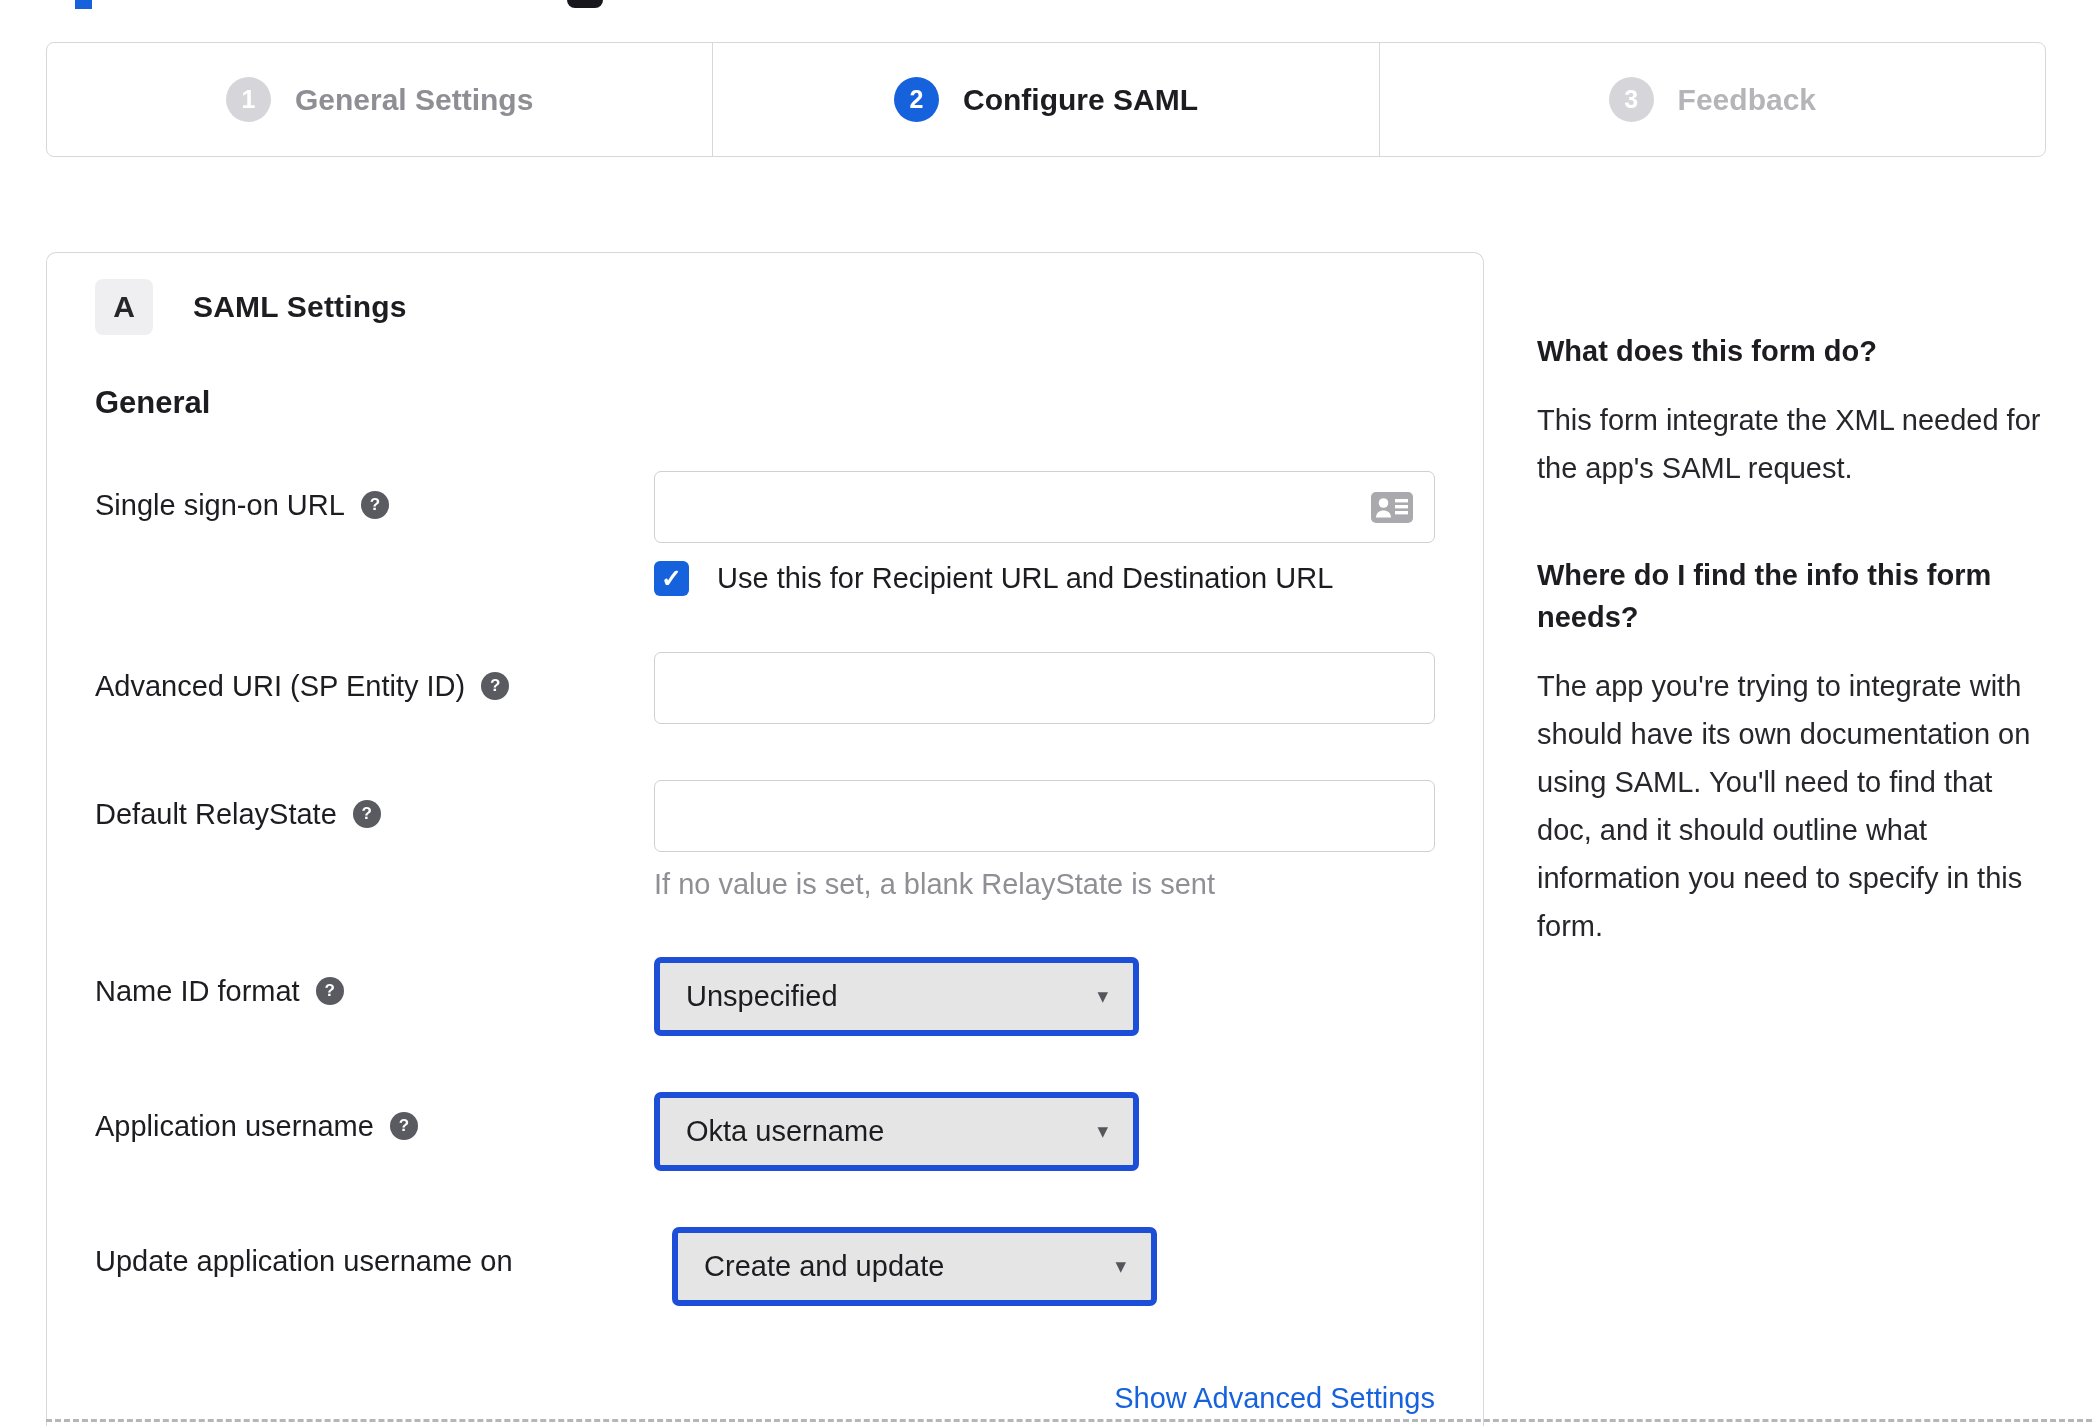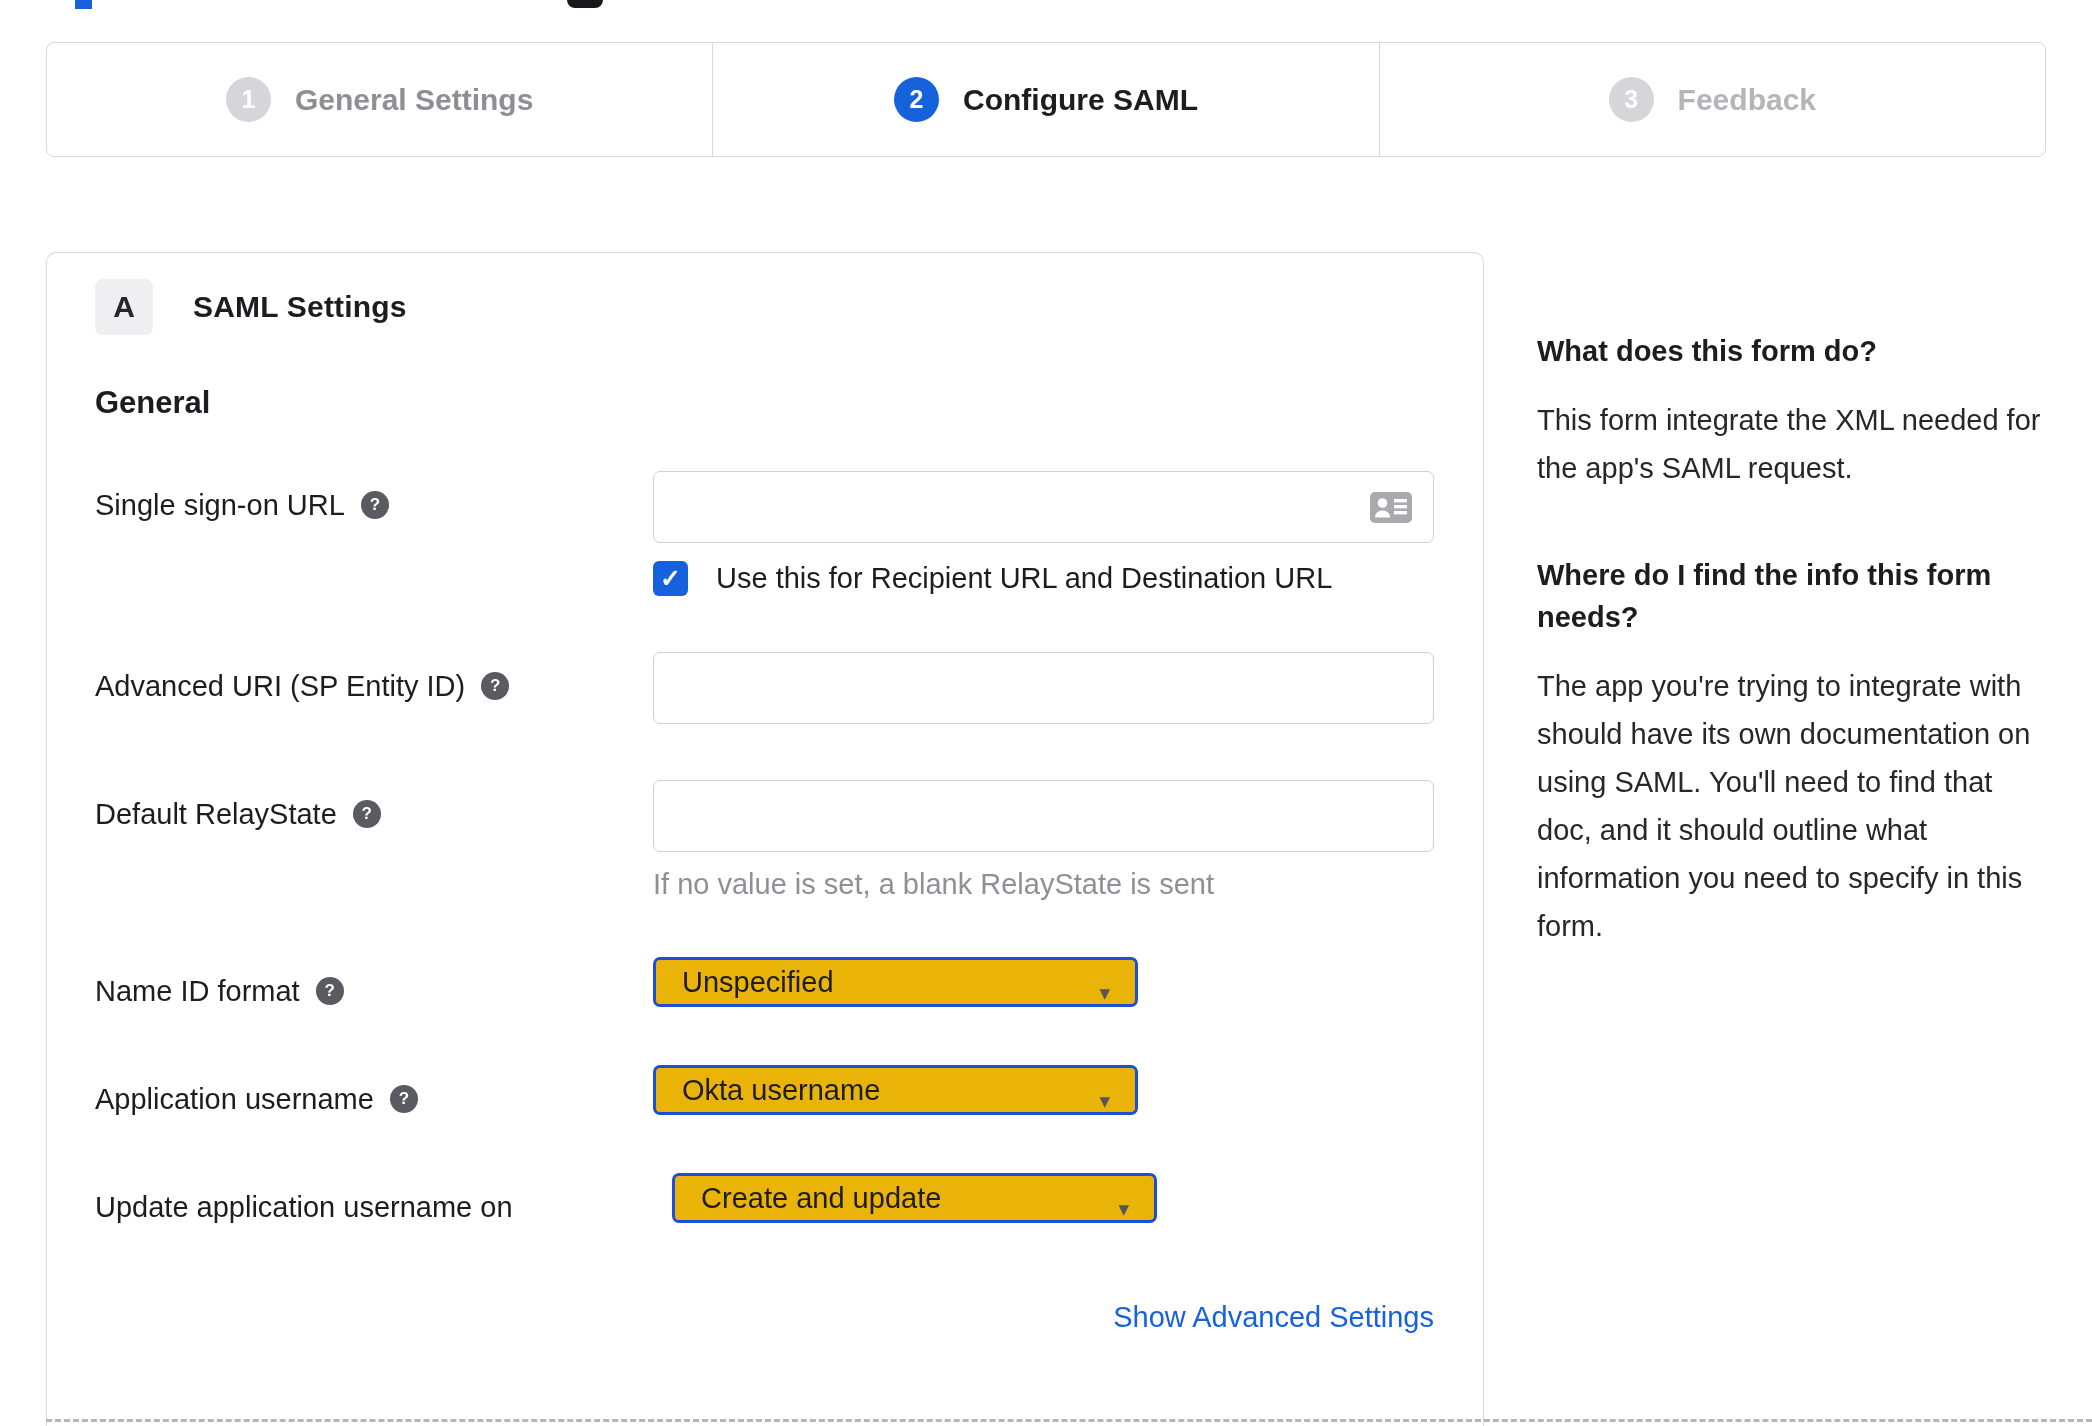--- a/index.html
+++ b/index.html
@@ -49,21 +49,21 @@
   .badge-row { display: flex; align-items: center; gap: 40px; }
   .badge {
     width: 58px; height: 56px; background: #efeff1; border-radius: 8px;
     display: flex; align-items: center; justify-content: center;
     font-size: 30px; font-weight: 700; color: #26262b;
   }
   .panel-title { font-size: 30px; font-weight: 700; letter-spacing: .2px; }
   .section-heading { margin-top: 50px; font-size: 31px; font-weight: 700; }
 
   .form { margin-top: 50px; }
-  .row { display: flex; margin-bottom: 56px; }
+  .row { display: flex; margin-bottom: 56px; justify-content: space-between; }
   .label-col { width: 558px; padding-top: 16px; font-size: 29px; display: flex; align-items: flex-start; }
   .label-text { line-height: 36px; }
   .help {
     width: 28px; height: 28px; border-radius: 50%; background: #5a5a61;
     color: #fff; font-size: 17px; font-weight: 700;
     display: inline-flex; align-items: center; justify-content: center;
     margin-left: 16px; margin-top: 4px; flex: none; cursor: pointer;
   }
   .control-col { width: 781px; }
 
@@ -80,24 +80,24 @@
   .checkbox {
     width: 35px; height: 35px; background: #1662dd; border-radius: 6px;
     color: #fff; display: flex; align-items: center; justify-content: center;
     font-size: 25px; font-weight: 700; flex: none;
   }
   .checkbox-label { font-size: 29px; }
 
   .hint { margin-top: 16px; font-size: 29px; color: #8f8f95; }
 
   .select {
-    position: relative; width: 485px; height: 50px;
-    border: 3px solid #1d4ed8; border-radius: 7px;
+    position: relative; width: 485px; height: 79px;
+    border: 6px solid #1d4ed8; border-radius: 7px;
     display: flex; align-items: center; padding-left: 26px;
-    font-size: 29px; background: #eab308; cursor: pointer;
+    font-size: 29px; background: #e5e5e5; cursor: pointer;
   }
   .select .caret { position: absolute; right: 25px; top: 21px; font-size: 21px; color: #55555c; }
 
   .advanced-row { display: flex; margin-top: 76px; margin-bottom: 0; }
   .advanced-spacer { width: 558px; }
   .advanced-wrap { width: 781px; text-align: right; }
   .link { color: #1662dd; font-size: 29px; font-weight: 500; text-decoration: none; cursor: pointer; }
 
   
   .sidebar { width: 515px; margin-left: 53px; padding-top: 78px; }

